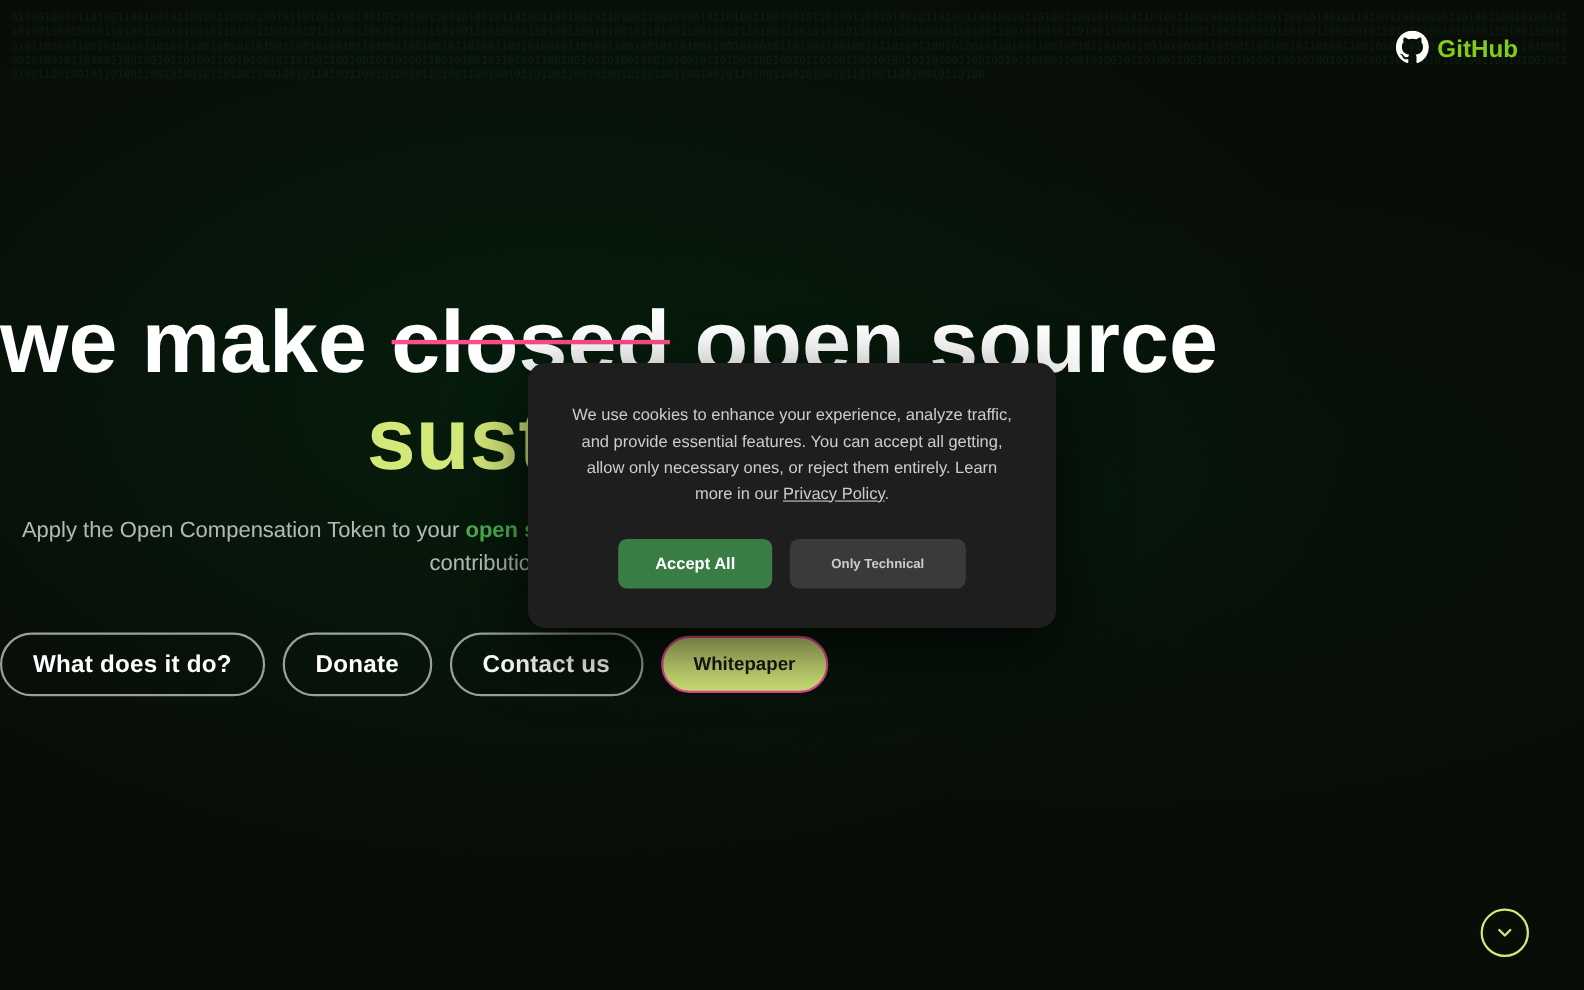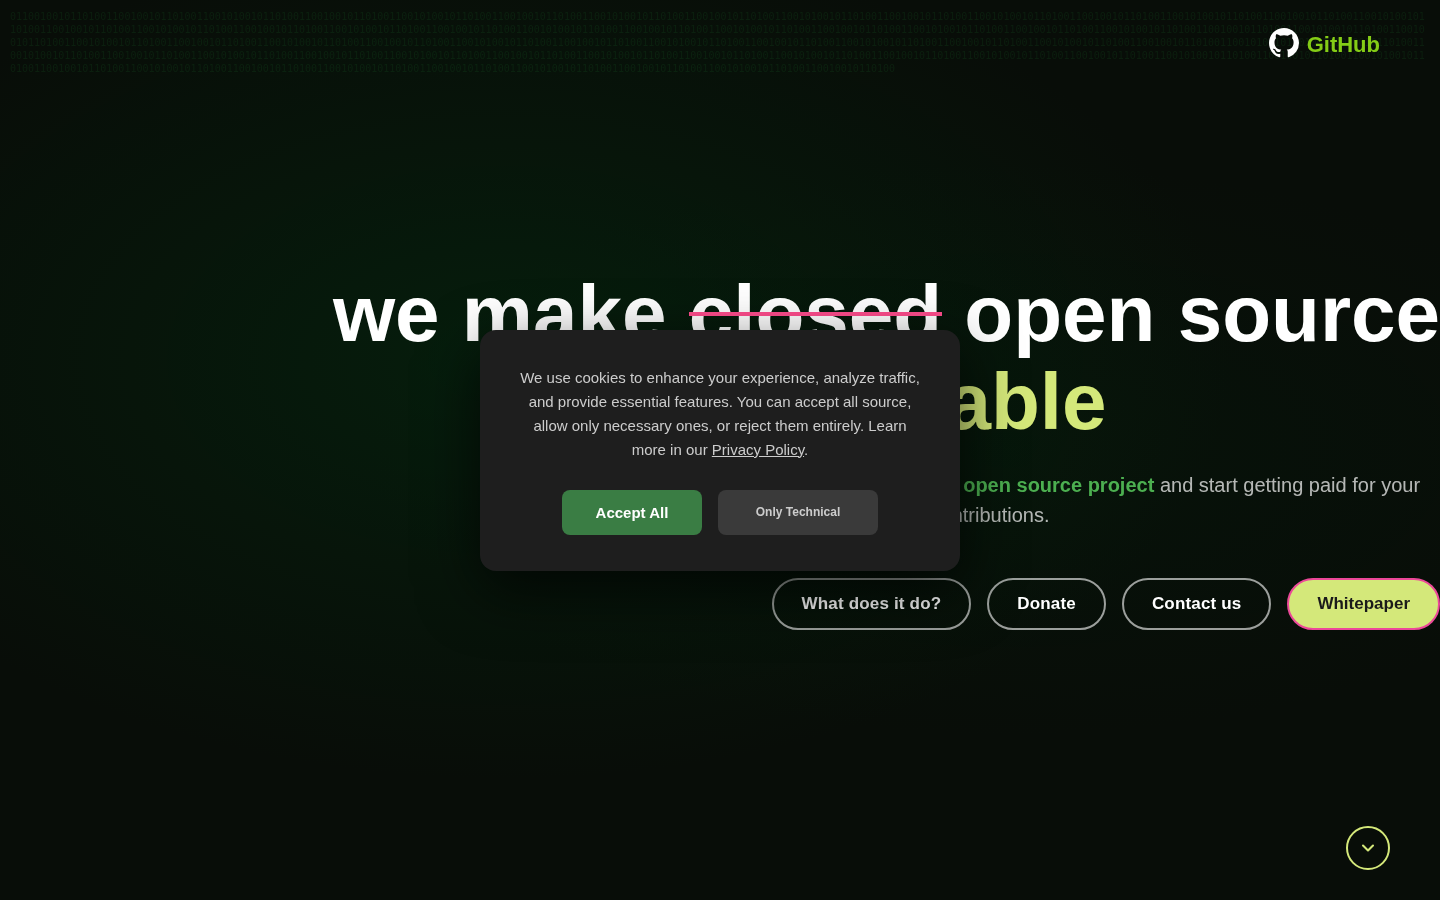--- a/index.html
+++ b/index.html
@@ -65,21 +65,21 @@
     
     .hero {
       position: absolute;
       top: 0;
       left: 0;
       right: 0;
       bottom: 0;
       z-index: 2;
       display: flex;
       flex-direction: column;
-      align-items: flex-end;
+      align-items: flex-start;
       justify-content: center;
       text-align: center;
       gap: 0;
     }
 
     .hero-heading {
       font-size: 80px;
       font-weight: 800;
       line-height: 1.1;
       margin-bottom: 24px;
@@ -130,21 +130,21 @@
       align-items: center;
       justify-content: center;
     }
 
     .btn-outline {
       border: 2px solid rgba(255,255,255,0.6);
       background: transparent;
       color: #ffffff;
       padding: 14px 28px;
       border-radius: 40px;
-      font-size: 17px;
+      font-size: 22px;
       font-weight: 600;
       cursor: pointer;
       white-space: nowrap;
       letter-spacing: 0.01em;
     }
 
     .btn-yellow {
       border: 2px solid #ec4899;
       background: #d4e87a;
       color: #1a1a1a;
@@ -282,20 +282,20 @@
 
 <div class="scroll-down">
   <svg viewBox="0 0 24 24" stroke-width="2.5" stroke-linecap="round" stroke-linejoin="round">
     <polyline points="6 9 12 15 18 9"></polyline>
   </svg>
 </div>
 
 <div class="modal-overlay">
   <div class="cookie-modal">
     <p>
-      <span>We use cookies to enhance your experience, analyze traffic, and provide essential features. You can accept all source, allow only necessary ones, or reject them entirely. Learn more in our </span><a href="#">Privacy Policy</a><span>.</span>
+      <span>We use cookies to enhance your experience, analyze traffic, and provide essential features. You can accept all getting, allow only necessary ones, or reject them entirely. Learn more in our </span><a href="#">Privacy Policy</a><span>.</span>
     </p>
     <div class="cookie-buttons">
       <button class="btn-accept-all">Accept All</button>
       <button class="btn-only-technical">Only Technical</button>
     </div>
   </div>
 </div>
 
 </body></html>

